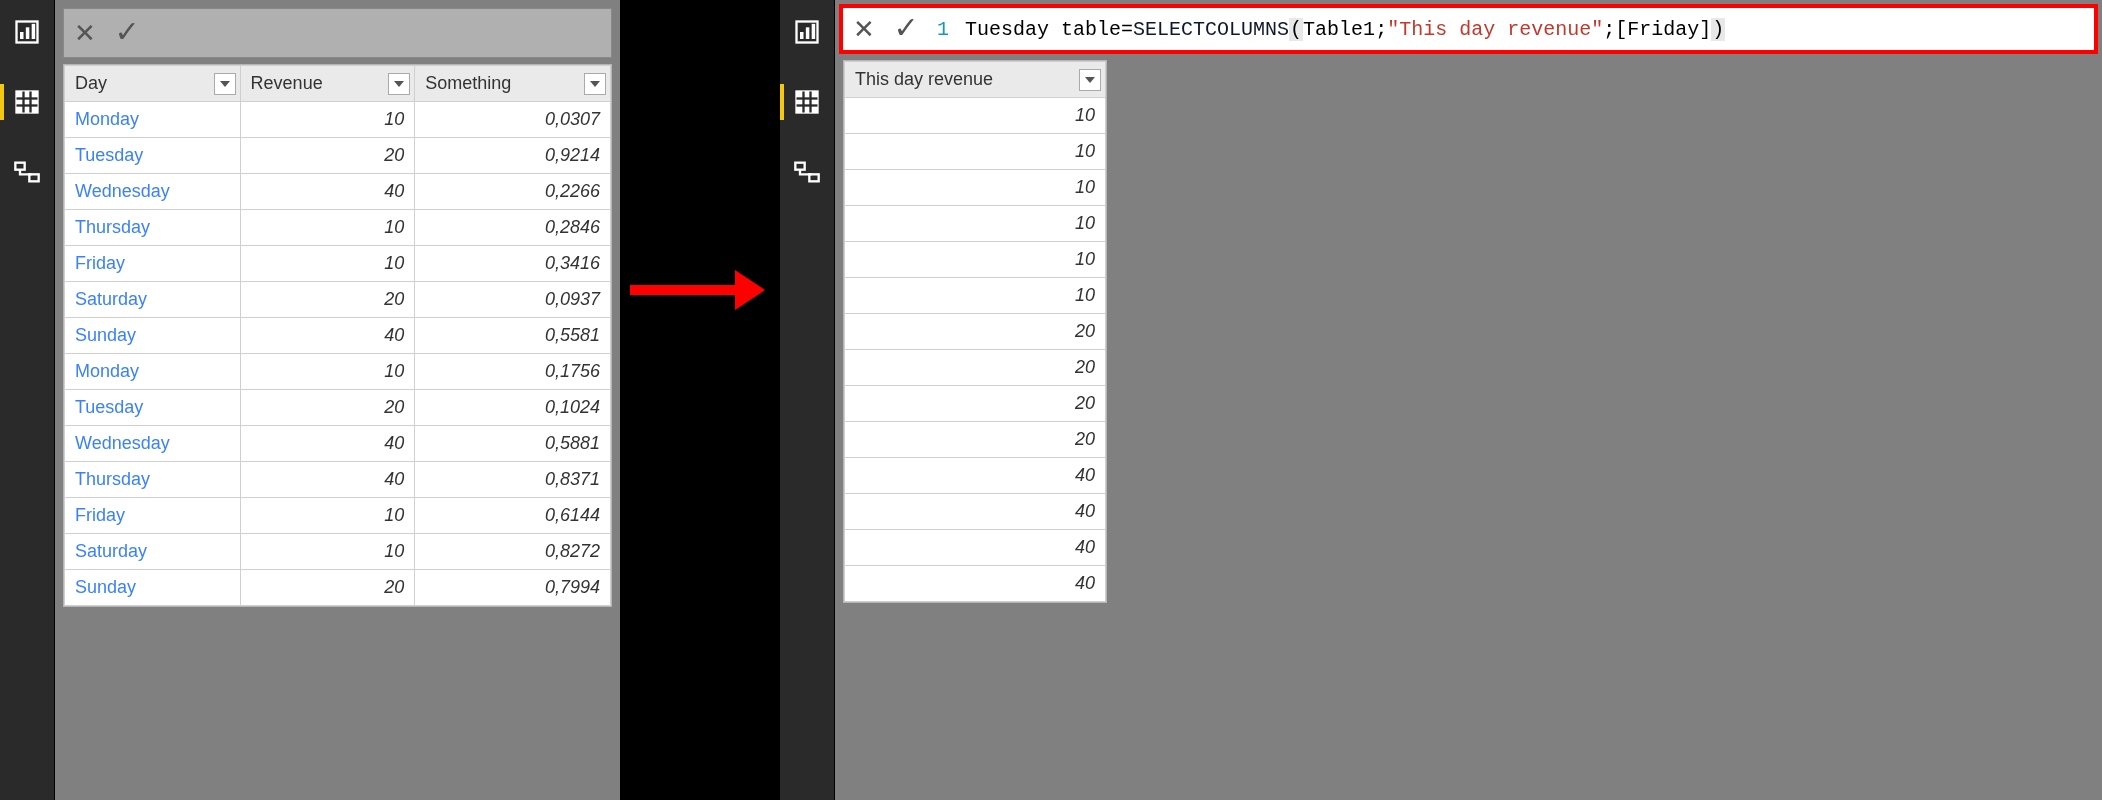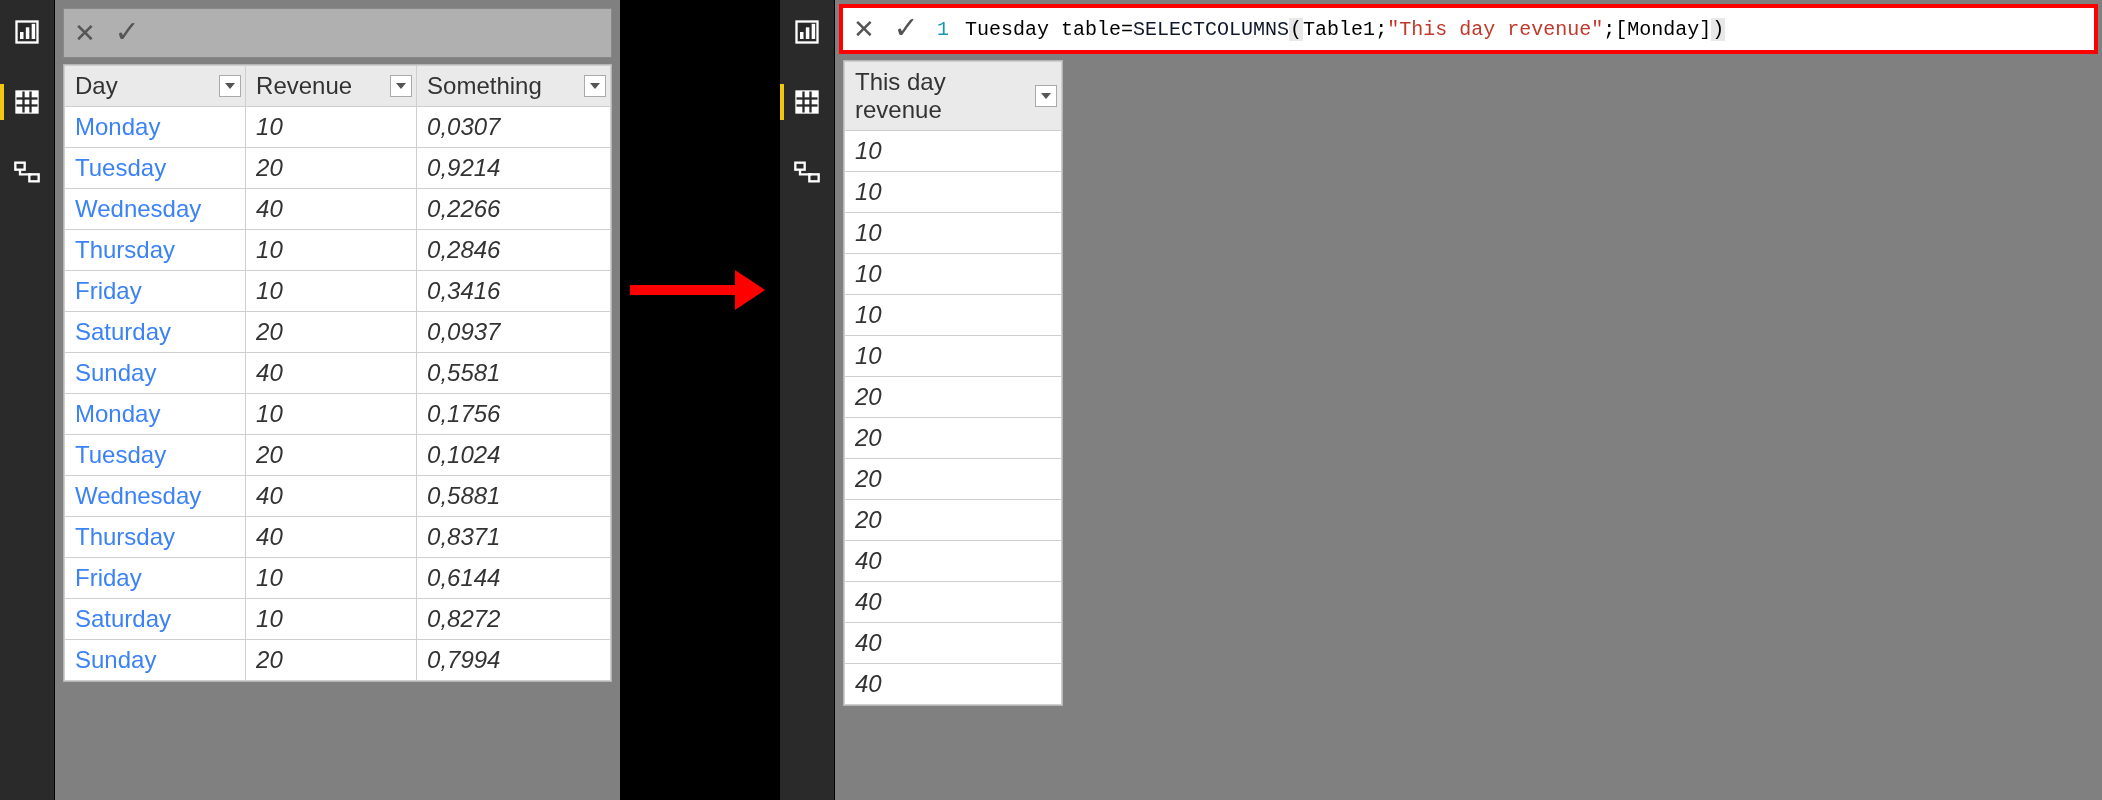--- a/index.html
+++ b/index.html
@@ -112,21 +112,21 @@
 
 .table-wrap {
   margin: 6px 8px 8px 8px;
   background: #fff;
   border: 1px solid #b5b5b5;
 }
 .datatable { width: 100%; border-collapse: collapse; }
 .datatable th, .datatable td {
   border: 1px solid #cfcfcf;
   padding: 6px 10px;
-  font-size: 24px;
+  font-size: 18px;
   text-align: left;
   height: 36px;
 }
 .datatable th {
   background: #eaeaea;
   font-weight: 400;
   color: #333;
   position: relative;
   padding-right: 32px;
 }
@@ -143,21 +143,21 @@
   align-items: center;
   justify-content: center;
   cursor: pointer;
 }
 .col-filter::after {
   content: "";
   border-left: 5px solid transparent;
   border-right: 5px solid transparent;
   border-top: 6px solid #555;
 }
-.datatable td.num { font-style: italic; color: #333; }
+.datatable td.num { text-align: right; font-style: italic; color: #333; }
 .datatable td.txt { color: #3b82f6; }
 
 .arrow {
   position: absolute;
   top: 270px;
   left: 10px;
   width: 140px;
   height: 40px;
 }
 .arrow-line {
@@ -357,26 +357,26 @@
           <div class="fb-input">
             <span class="ln">1</span>
             <span>Tuesday table</span>
             <span> = </span>
             <span class="tok-fn">SELECTCOLUMNS</span>
             <span class="tok-paren">(</span>
             <span>Table1</span>
             <span>;</span>
             <span class="tok-str">"This day revenue"</span>
             <span>;</span>
-            <span>[Monday]</span>
+            <span>[Friday]</span>
             <span class="tok-paren">)</span>
           </div>
         </div>
       </div>
-      <div class="table-wrap" style="width:220px">
+      <div class="table-wrap" style="width:264px">
         <table class="datatable">
           <thead>
               <tr id="right-head">
                 <th>This day revenue<span class="col-filter"></span></th>
               </tr>
             </thead>
           <tbody id="right-body">
               <tr>
                 <td class="num">10</td>
               </tr>

